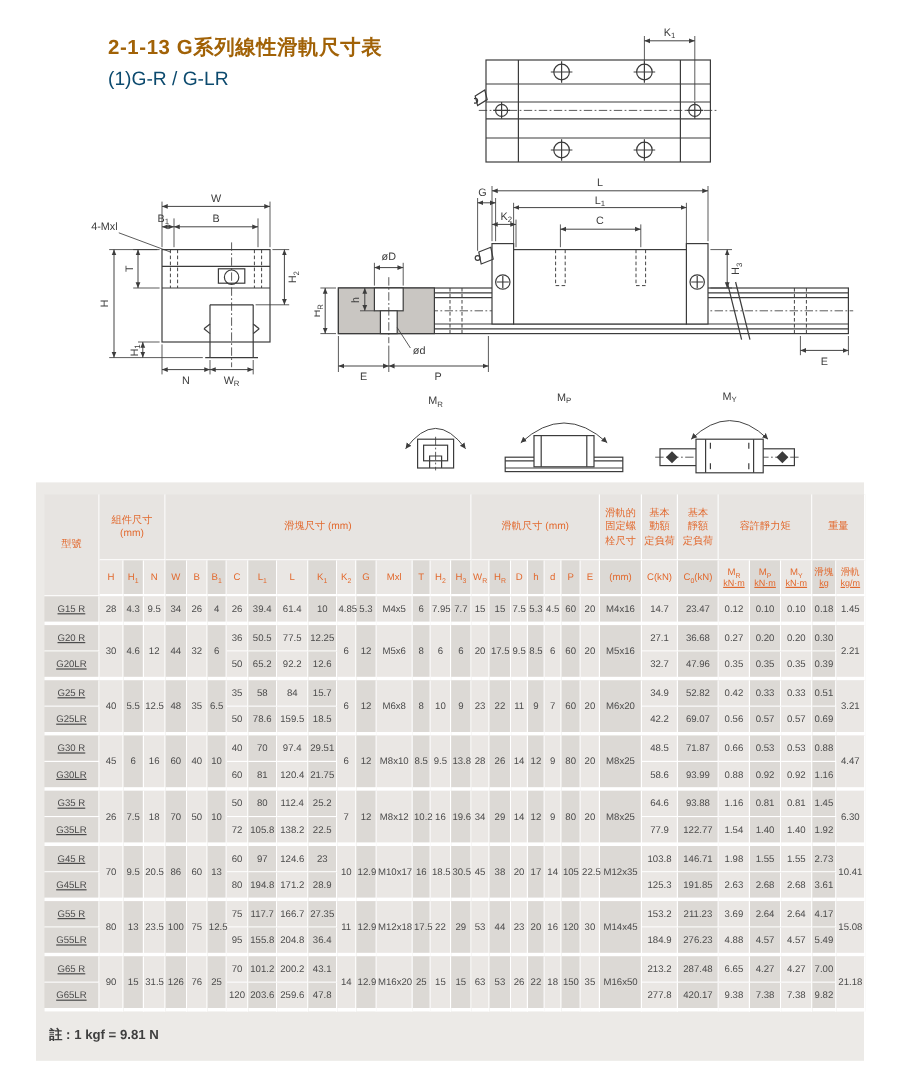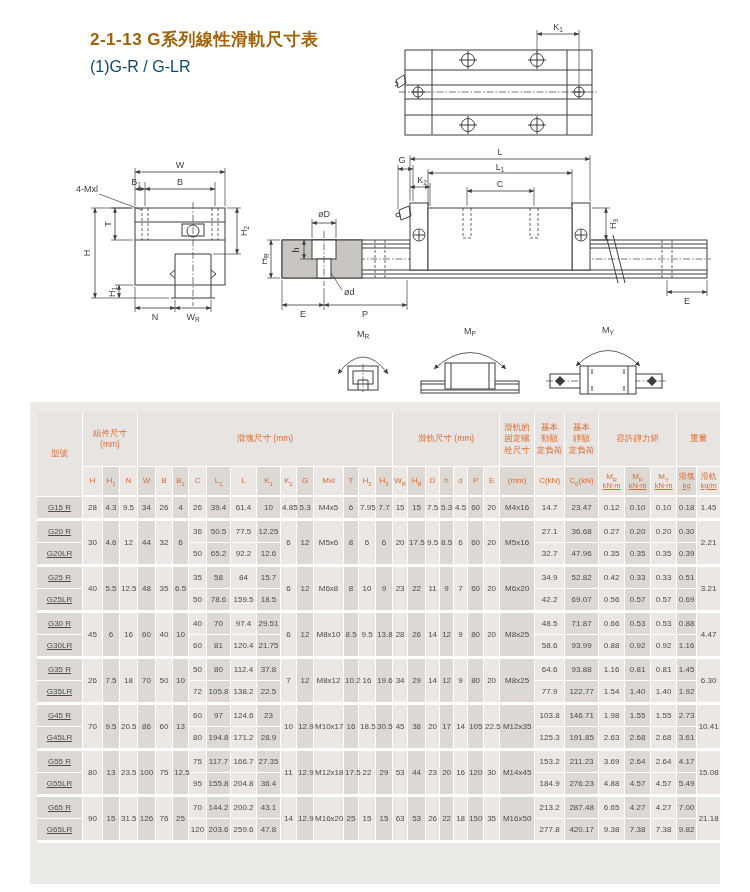--- a/index.html
+++ b/index.html
@@ -658,21 +658,21 @@
             <td class="dk mcell">G35 R</td>
             <td class="lt gend" rowspan="2">26</td>
             <td class="dk gend" rowspan="2">7.5</td>
             <td class="lt gend" rowspan="2">18</td>
             <td class="dk gend" rowspan="2">70</td>
             <td class="lt gend" rowspan="2">50</td>
             <td class="dk gend" rowspan="2">10</td>
             <td class="lt">50</td>
             <td class="dk">80</td>
             <td class="lt">112.4</td>
-            <td class="dk">37.8</td>
+            <td class="dk">25.2</td>
             <td class="lt gend" rowspan="2">7</td>
             <td class="dk gend" rowspan="2">12</td>
             <td class="lt gend" rowspan="2">M8x12</td>
             <td class="dk gend" rowspan="2">10.2</td>
             <td class="lt gend" rowspan="2">16</td>
             <td class="dk gend" rowspan="2">19.6</td>
             <td class="lt gend" rowspan="2">34</td>
             <td class="dk gend" rowspan="2">29</td>
             <td class="lt gend" rowspan="2">14</td>
             <td class="dk gend" rowspan="2">12</td>
@@ -797,21 +797,21 @@
           </tr>
           <tr>
             <td class="dk mcell">G65 R</td>
             <td class="lt gend" rowspan="2">90</td>
             <td class="dk gend" rowspan="2">15</td>
             <td class="lt gend" rowspan="2">31.5</td>
             <td class="dk gend" rowspan="2">126</td>
             <td class="lt gend" rowspan="2">76</td>
             <td class="dk gend" rowspan="2">25</td>
             <td class="lt">70</td>
-            <td class="dk">144.2</td>
+            <td class="dk">101.2</td>
             <td class="lt">200.2</td>
             <td class="dk">43.1</td>
             <td class="lt gend" rowspan="2">14</td>
             <td class="dk gend" rowspan="2">12.9</td>
             <td class="lt gend" rowspan="2">M16x20</td>
             <td class="dk gend" rowspan="2">25</td>
             <td class="lt gend" rowspan="2">15</td>
             <td class="dk gend" rowspan="2">15</td>
             <td class="lt gend" rowspan="2">63</td>
             <td class="dk gend" rowspan="2">53</td>
@@ -837,15 +837,16 @@
             <td class="dk gend">47.8</td>
             <td class="lt gend">277.8</td>
             <td class="dk gend">420.17</td>
             <td class="lt gend">9.38</td>
             <td class="dk gend">7.38</td>
             <td class="lt gend">7.38</td>
             <td class="dk gend">9.82</td>
           </tr>
         </tbody>
       </table>
+    <div class="note">註 : 1 kgf = 9.81 N</div>
   </div>
 
 </div>
 
 </body></html>

